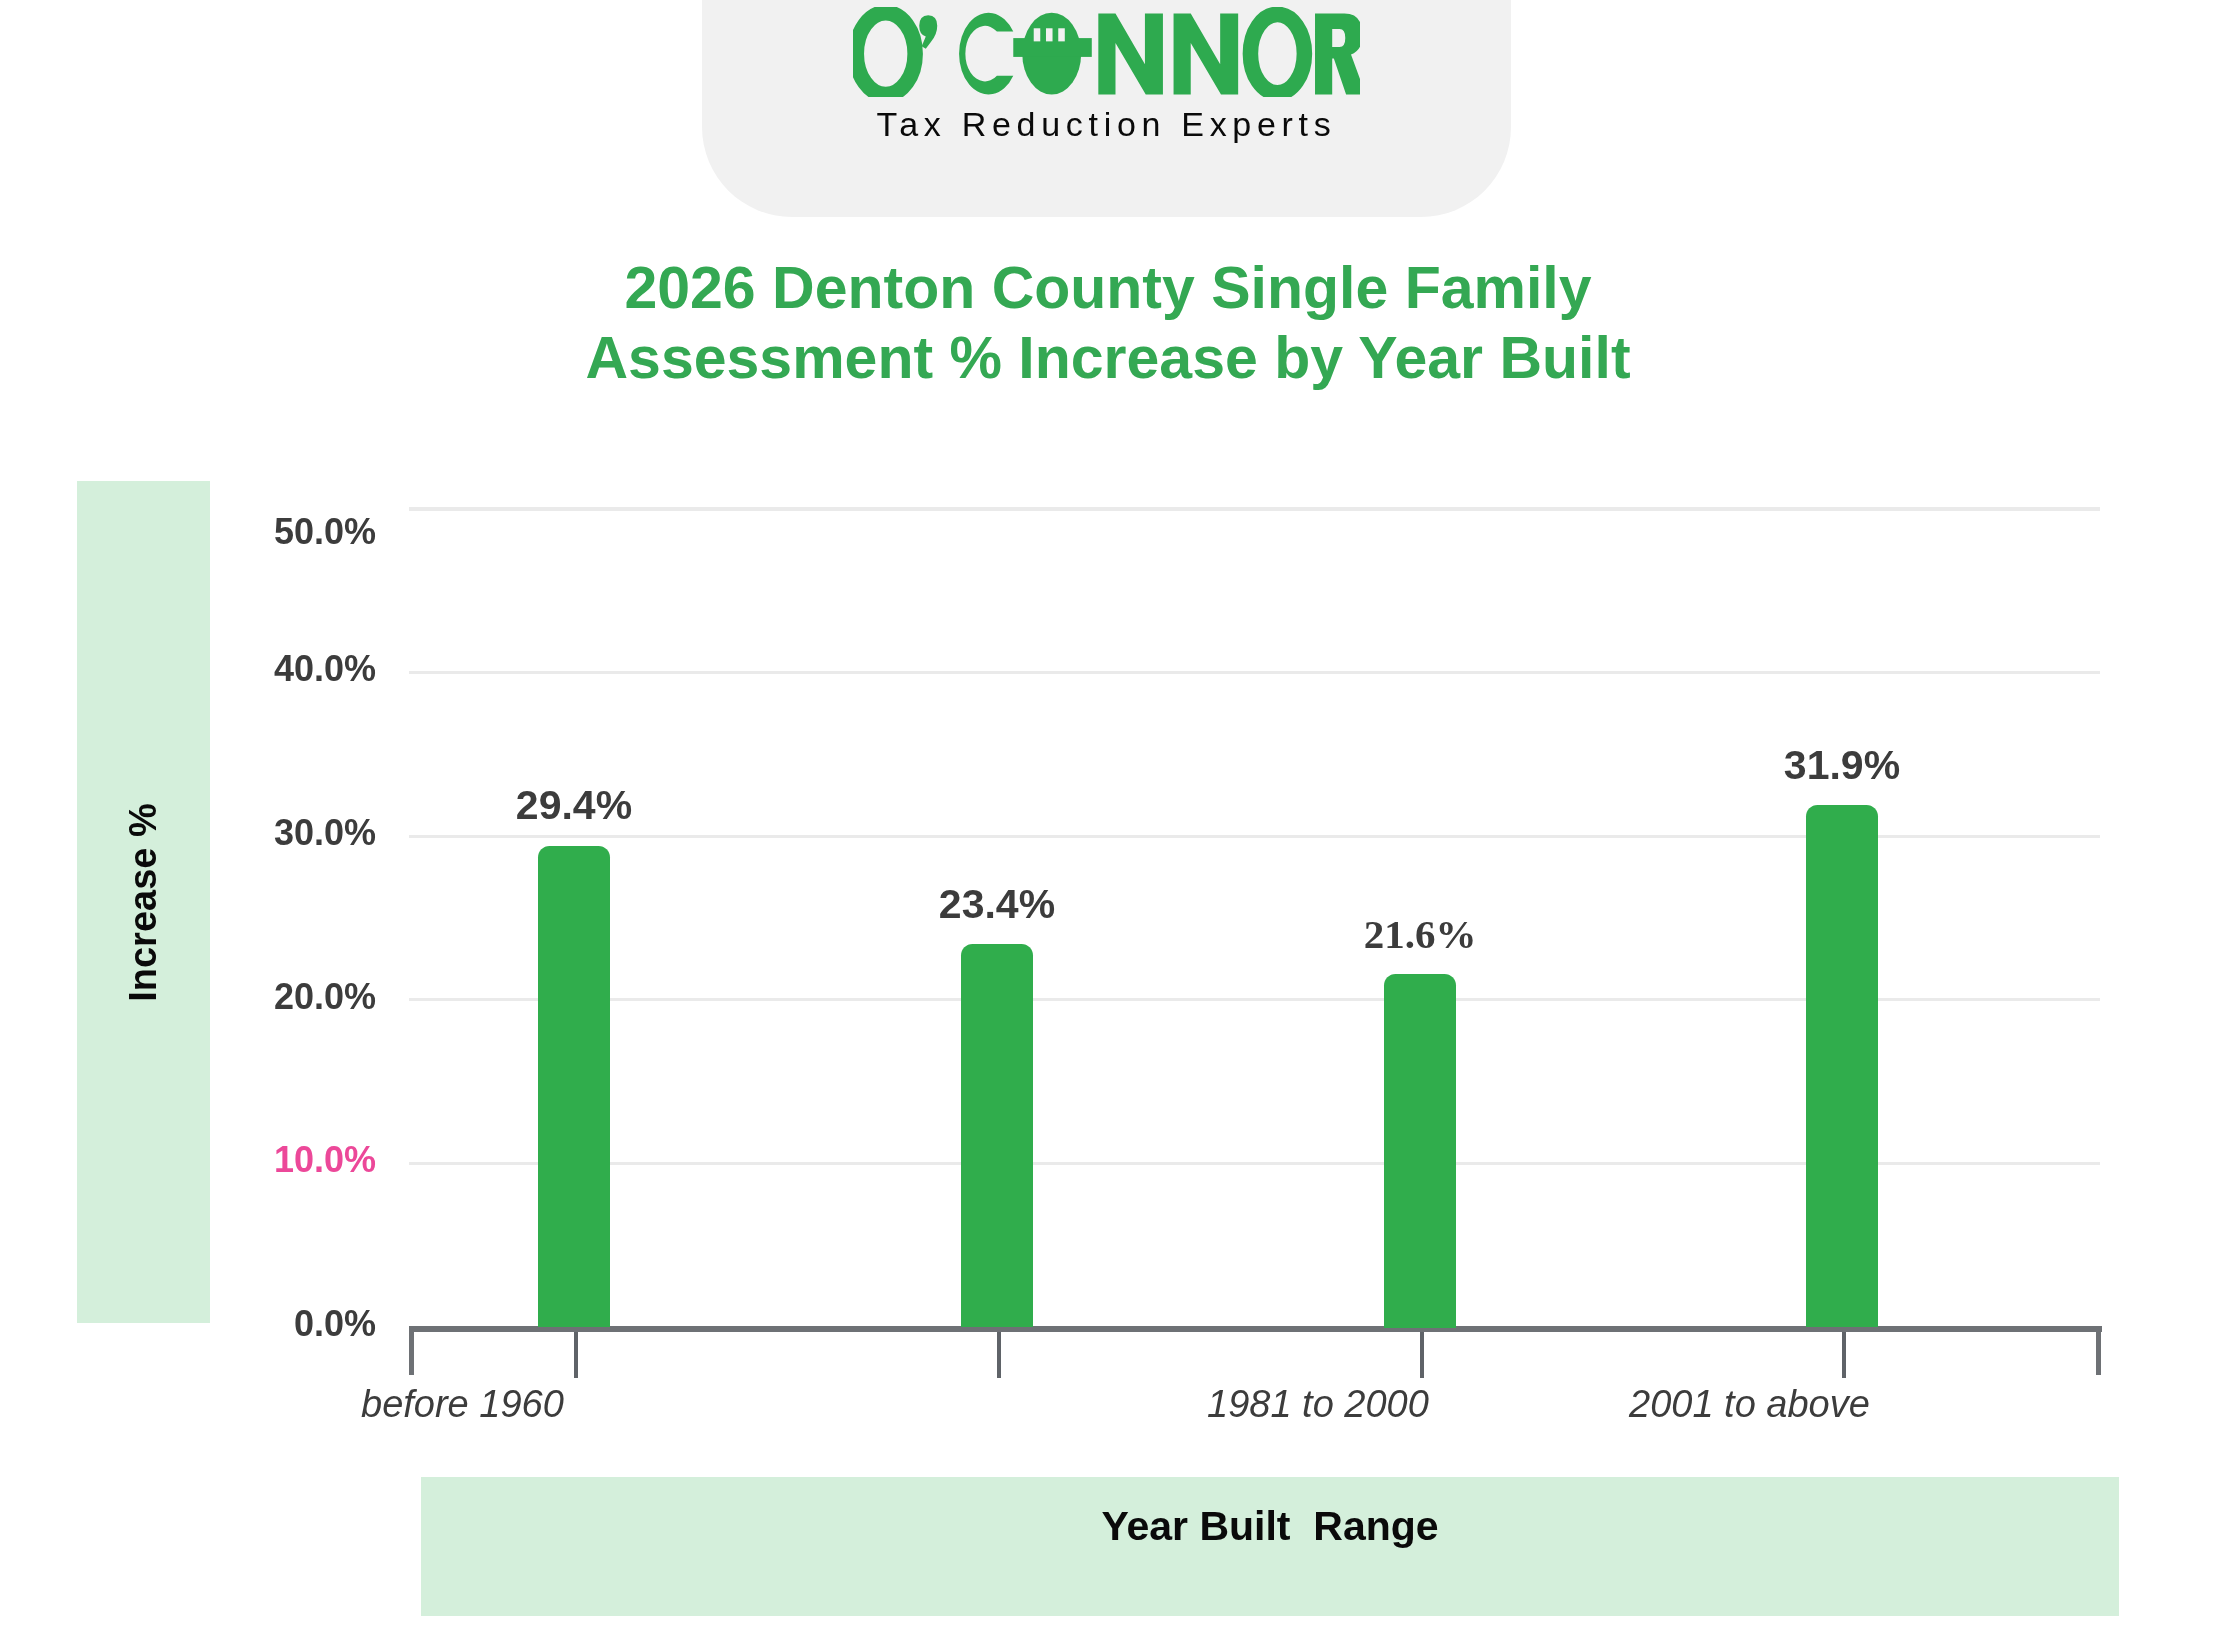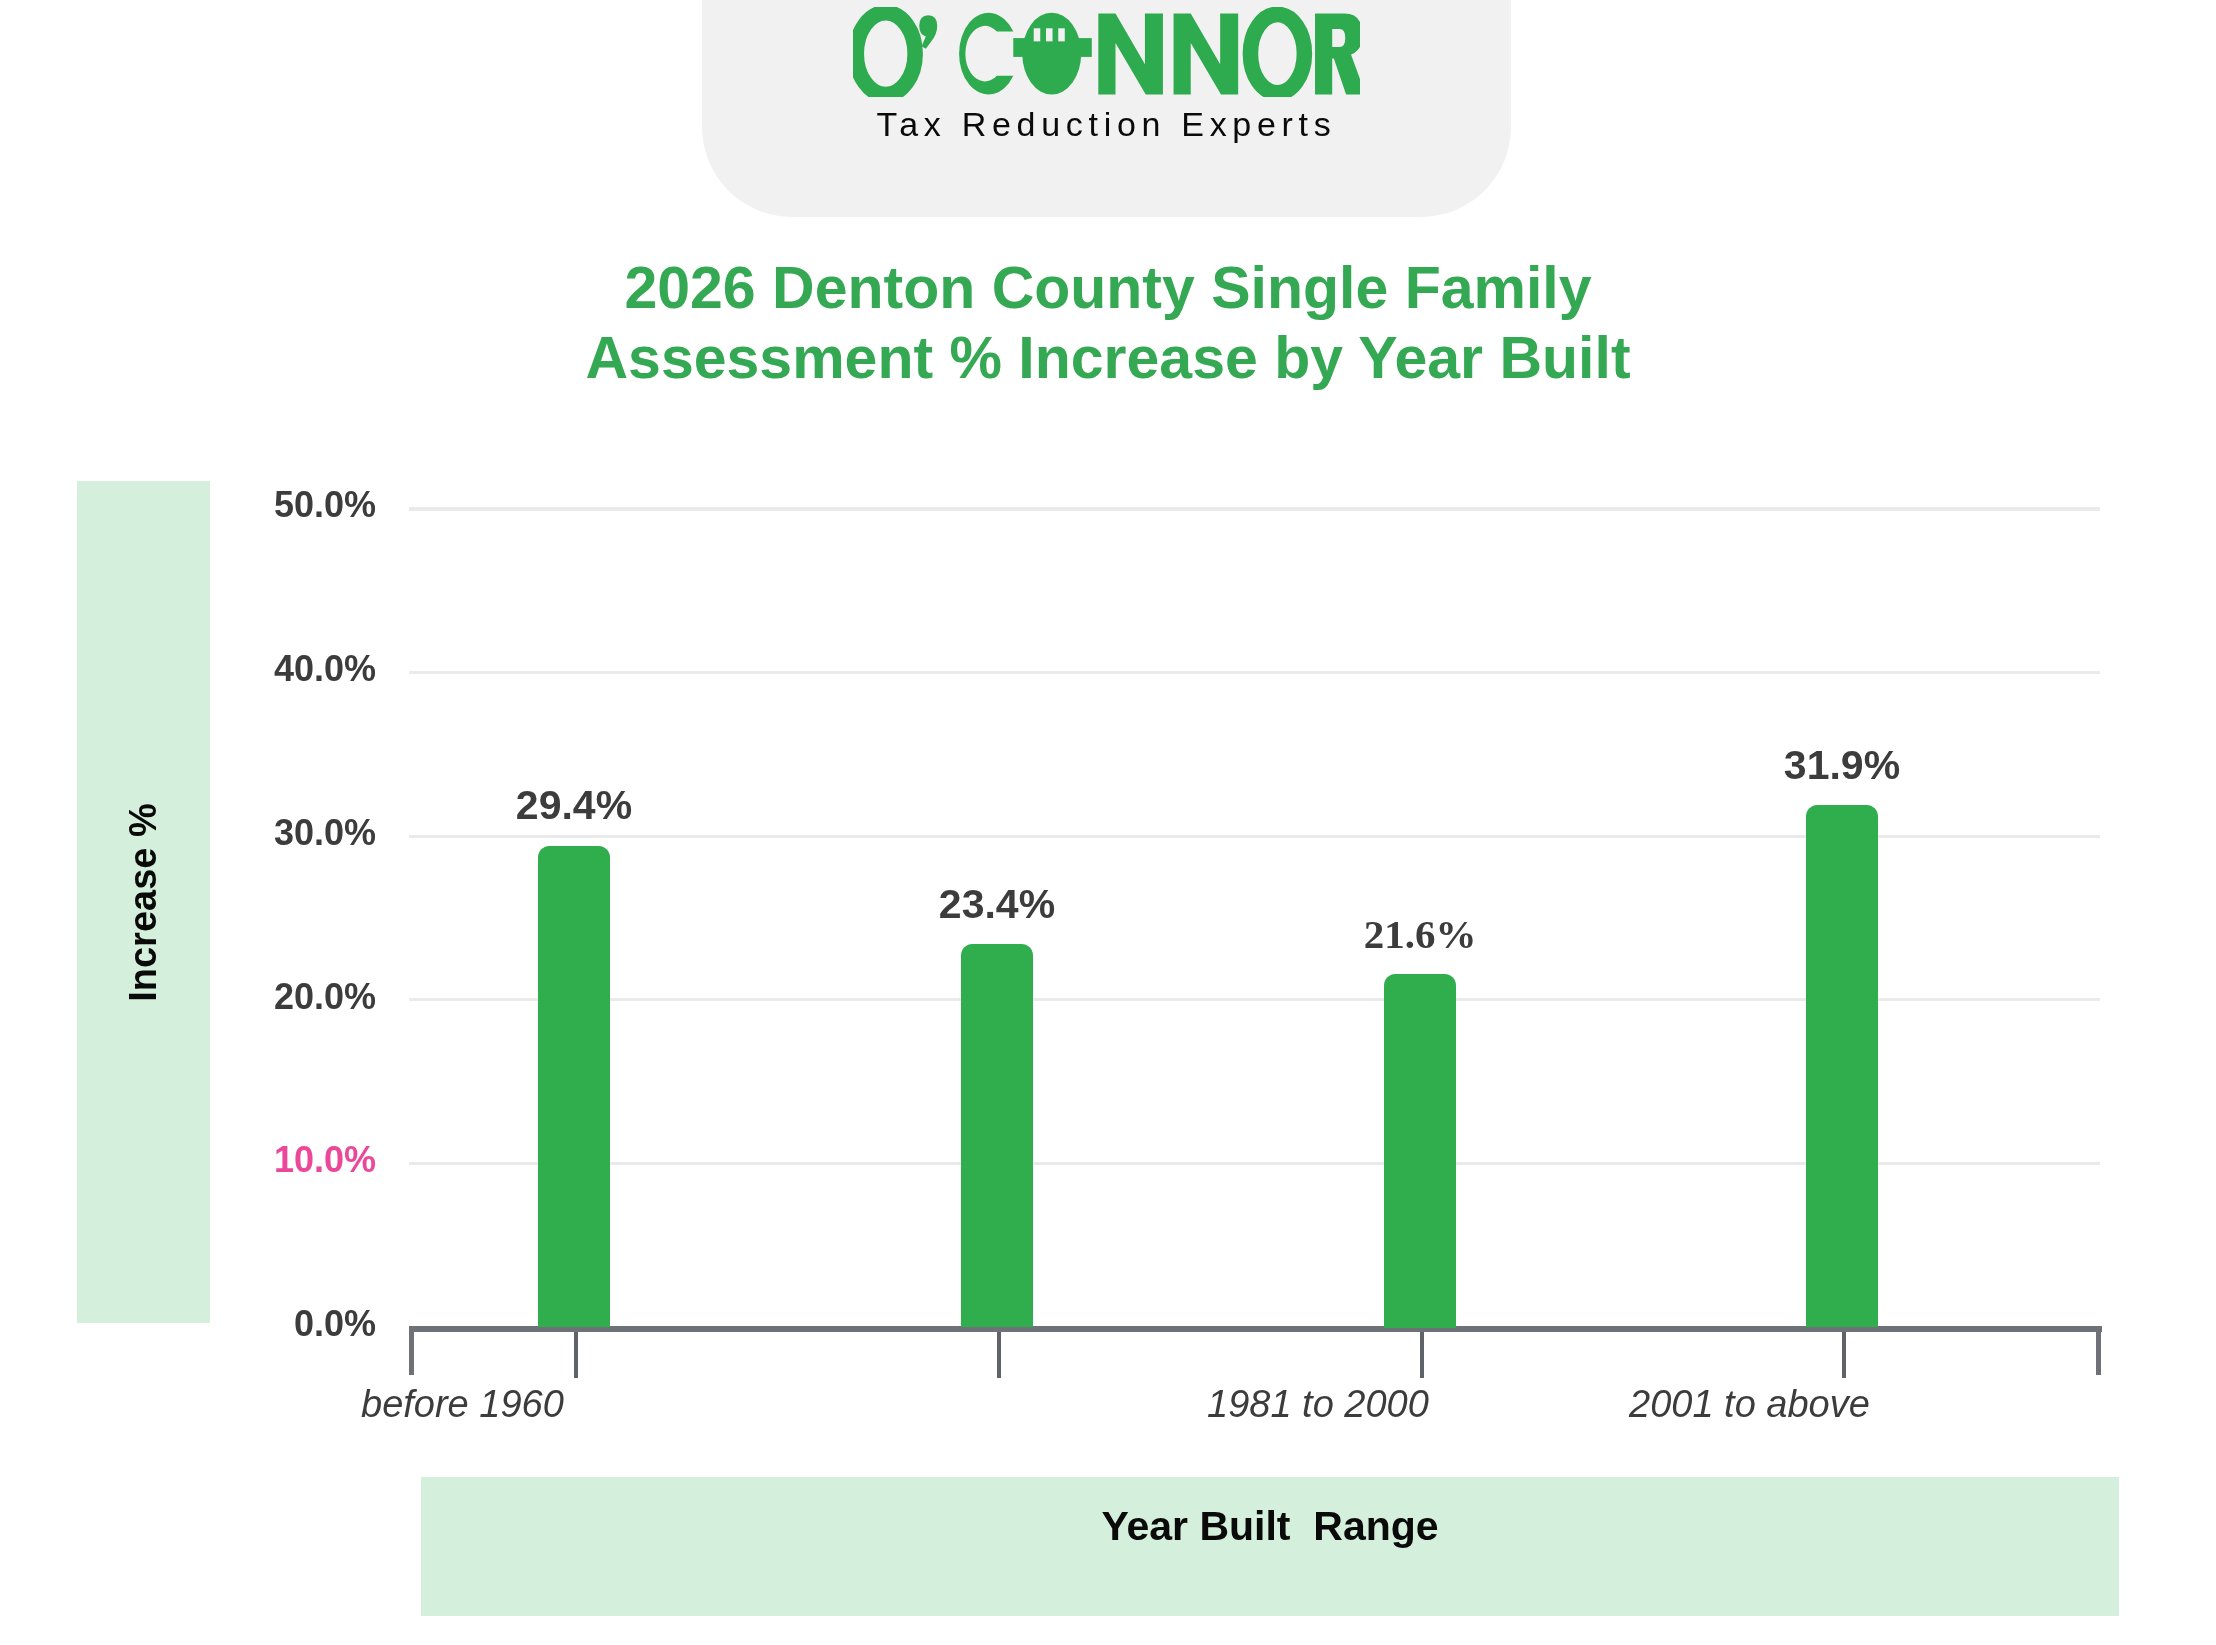--- a/index.html
+++ b/index.html
@@ -270,21 +270,21 @@
       <div class="gridline" style="top: -1.6px; background: rgb(234, 234, 234);"></div>
     </div>
   <div id="x-axis-line"></div>
   <div id="plot-left-edge"></div>
   <div id="plot-right-edge"></div>
 <div class="ytick-label" style="left: 0px; width: 376px; text-align: right; top: 1303px; right: auto; position: absolute; color: rgb(60, 60, 60);">0.0%</div>
     <div class="ytick-label" style="left: 0px; width: 376px; text-align: right; top: 1139px; right: auto; position: absolute; color: #ec4899;">10.0%</div>
     <div class="ytick-label" style="left: 0px; width: 376px; text-align: right; top: 976px; right: auto; position: absolute; color: rgb(60, 60, 60);">20.0%</div>
     <div class="ytick-label" style="left: 0px; width: 376px; text-align: right; top: 812px; right: auto; position: absolute; color: rgb(60, 60, 60);">30.0%</div>
     <div class="ytick-label" style="left: 0px; width: 376px; text-align: right; top: 648px; right: auto; position: absolute; color: rgb(60, 60, 60);">40.0%</div>
-    <div class="ytick-label" style="left: 0px; width: 376px; text-align: right; top: 484px; right: auto; position: absolute; color: rgb(60, 60, 60);">50.0%</div>
+    <div class="ytick-label" style="left: 0px; width: 376px; text-align: right; top: 511px; right: auto; position: absolute; color: rgb(60, 60, 60);">50.0%</div>
     <div class="bar" style="left: 538px; top: 846px; width: 72px; height: 481px; background: rgb(48, 173, 76);"></div>
     <div class="bar-value" style="left: 443px; width: 262px; top: 782px; color: rgb(60, 60, 60);">29.4%</div>
     <div class="xtick" style="left: 574px;"></div>
     <div class="xcat-label" style="left: 361px; width: 426px; top: 1383px; color: rgb(60, 60, 60);">before 1960</div>
     <div class="bar" style="left: 961px; top: 944px; width: 72px; height: 383px; background: rgb(48, 173, 76);"></div>
     <div class="bar-value" style="left: 866px; width: 262px; top: 881px; color: rgb(60, 60, 60);">23.4%</div>
     <div class="xtick" style="left: 997px;"></div>
     <div class="bar" style="left: 1384px; top: 974px; width: 72px; height: 354px; background: rgb(48, 173, 76);"></div>
     <div class="bar-value" style="left: 1289px; width: 262px; top: 910px; color: rgb(60, 60, 60); font-family: Liberation Serif, serif;">21.6%</div>
     <div class="xtick" style="left: 1420px;"></div>

